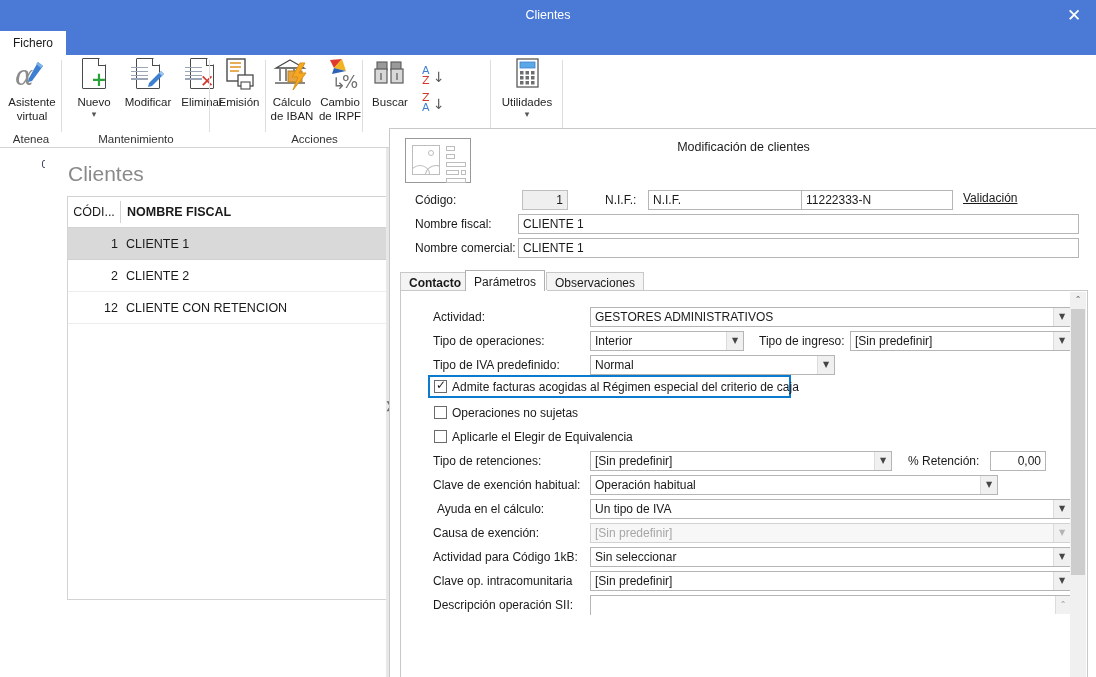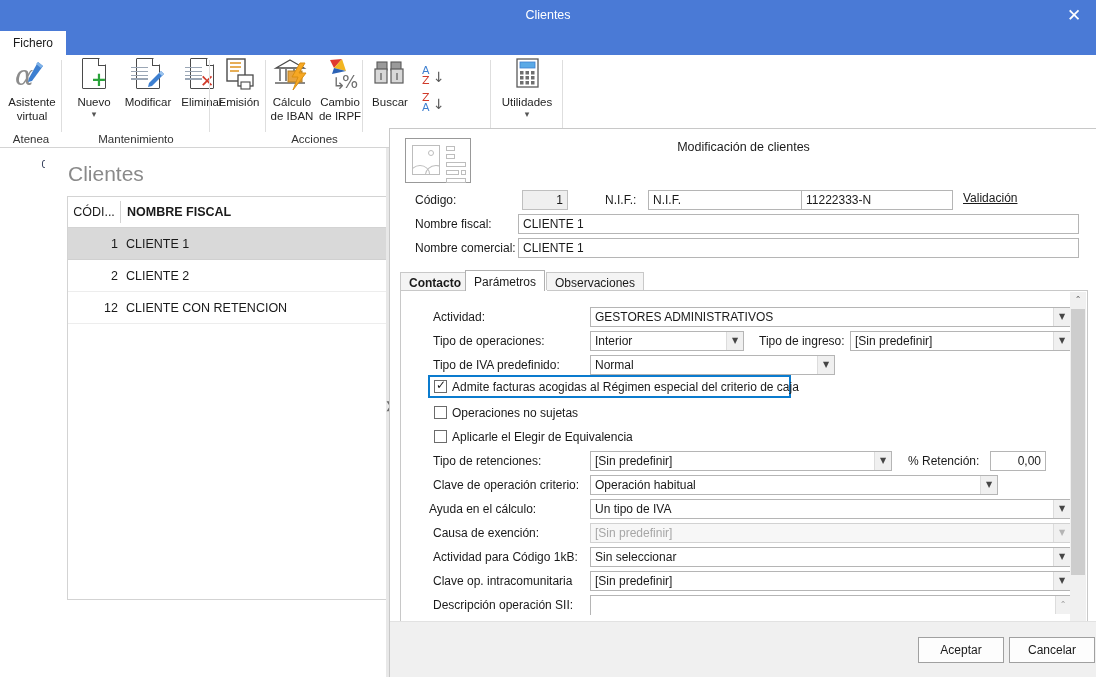--- a/index.html
+++ b/index.html
@@ -629,27 +629,27 @@
       </div>
 
       <div class="fld-label" style="left:32px; top:161px;">Tipo de retenciones:</div>
       <div class="cmb" style="left:189px; top:160px; width:302px;">
         <span>[Sin predefinir]</span>
         <span class="arw">▼</span>
       </div>
       <div class="fld-label" style="left:507px; top:161px;">% Retención:</div>
       <div class="inp num" style="left:589px; top:160px; width:56px;">0,00</div>
 
-      <div class="fld-label" style="left:32px; top:185px;">Clave de operación criterio:</div>
+      <div class="fld-label" style="left:32px; top:185px;">Clave de exención habitual:</div>
       <div class="cmb" style="left:189px; top:184px; width:408px;">
         <span>Operación habitual</span>
         <span class="arw">▼</span>
       </div>
 
-      <div class="fld-label" style="left:28px; top:209px;">Ayuda en el cálculo:</div>
+      <div class="fld-label" style="left:36px; top:209px;">Ayuda en el cálculo:</div>
       <div class="cmb" style="left:189px; top:208px; width:481px;">
         <span>Un tipo de IVA</span>
         <span class="arw">▼</span>
       </div>
 
       <div class="fld-label" style="left:32px; top:233px;">Causa de exención:</div>
       <div class="cmb disabled" style="left:189px; top:232px; width:481px;">
         <span>[Sin predefinir]</span>
         <span class="arw">▼</span>
       </div>
@@ -670,18 +670,14 @@
       <div class="inp" style="left:189px; top:304px; width:481px; border-bottom:none;"></div>
       <div class="spin" style="left:654px; top:305px;">⌃</div>
 
       <div class="vscroll">
         <div class="btn up">⌃</div>
         <div class="thumbbar"></div>
 
       </div>
     </div>
 
-    <div class="dfooter">
-      <div class="dbtn" style="left:528px;">Aceptar</div>
-      <div class="dbtn" style="left:619px;">Cancelar</div>
-    </div>
   </div>
 </div>
 
 </body></html>

